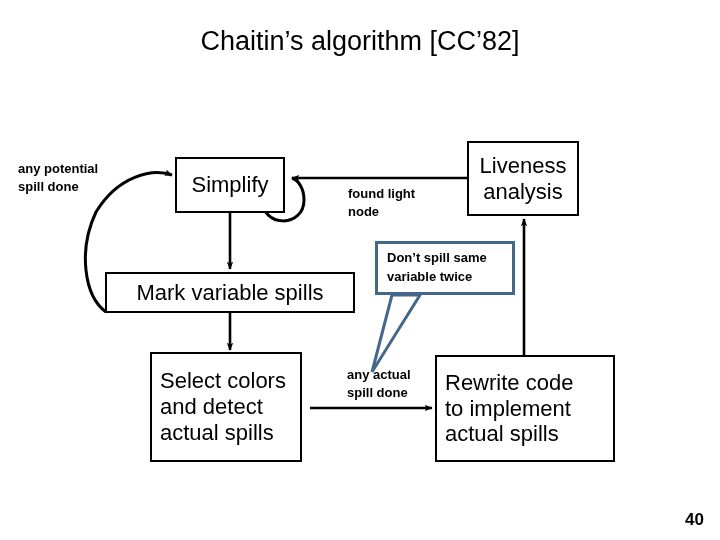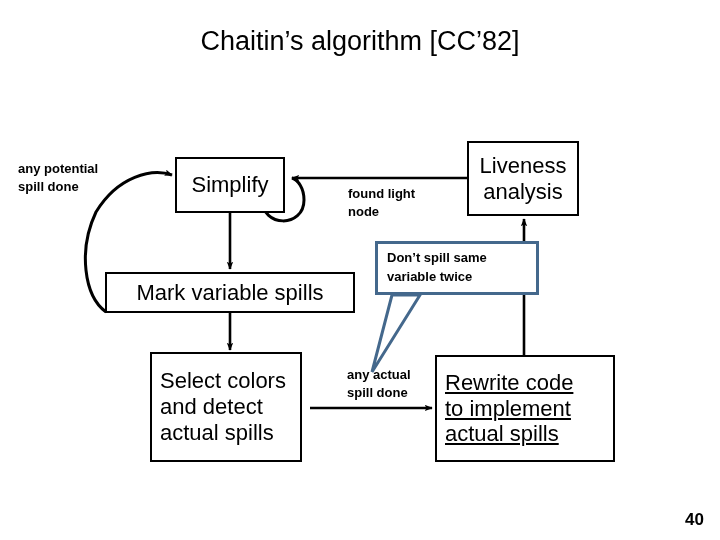--- a/index.html
+++ b/index.html
@@ -65,21 +65,21 @@
     white-space: pre-line;
   }
   #label-any-potential { left: 18px;  top: 160px; width: 120px; }
   #label-found-light   { left: 307px; top: 185px; width: 100px; margin-left: 41px; }
   #label-any-actual    { left: 331px; top: 366px; width: 95px; margin-left: 16px; }
 
   .callout {
     position: absolute;
     left: 375px;
     top: 241px;
-    width: 164px;
+    width: 140px;
     height: 54px;
     box-sizing: border-box;
     border: 3px solid #44688c;
     background: #ffffff;
     color: #000000;
     font-size: 13px;
     font-weight: bold;
     line-height: 1.45;
     padding: 5px 16px 0 9px;
     white-space: pre-line;
@@ -141,21 +141,21 @@
     <span>Mark variable spills</span>
   </div>
 
   <div class="node-box" id="node-select">
     <span style="white-space:pre-line;">Select colors
 and detect
 actual spills</span>
   </div>
 
   <div class="node-box" id="node-rewrite">
-    <span style="white-space:pre-line;text-decoration:underline;">Rewrite code
+    <span style="white-space:pre-line;">Rewrite code
 to implement
 actual spills</span>
   </div>
 
   <div class="edge-label" id="label-any-potential">any potential
 spill done</div>
 
   <div class="edge-label" id="label-found-light">found light
 node</div>
 

